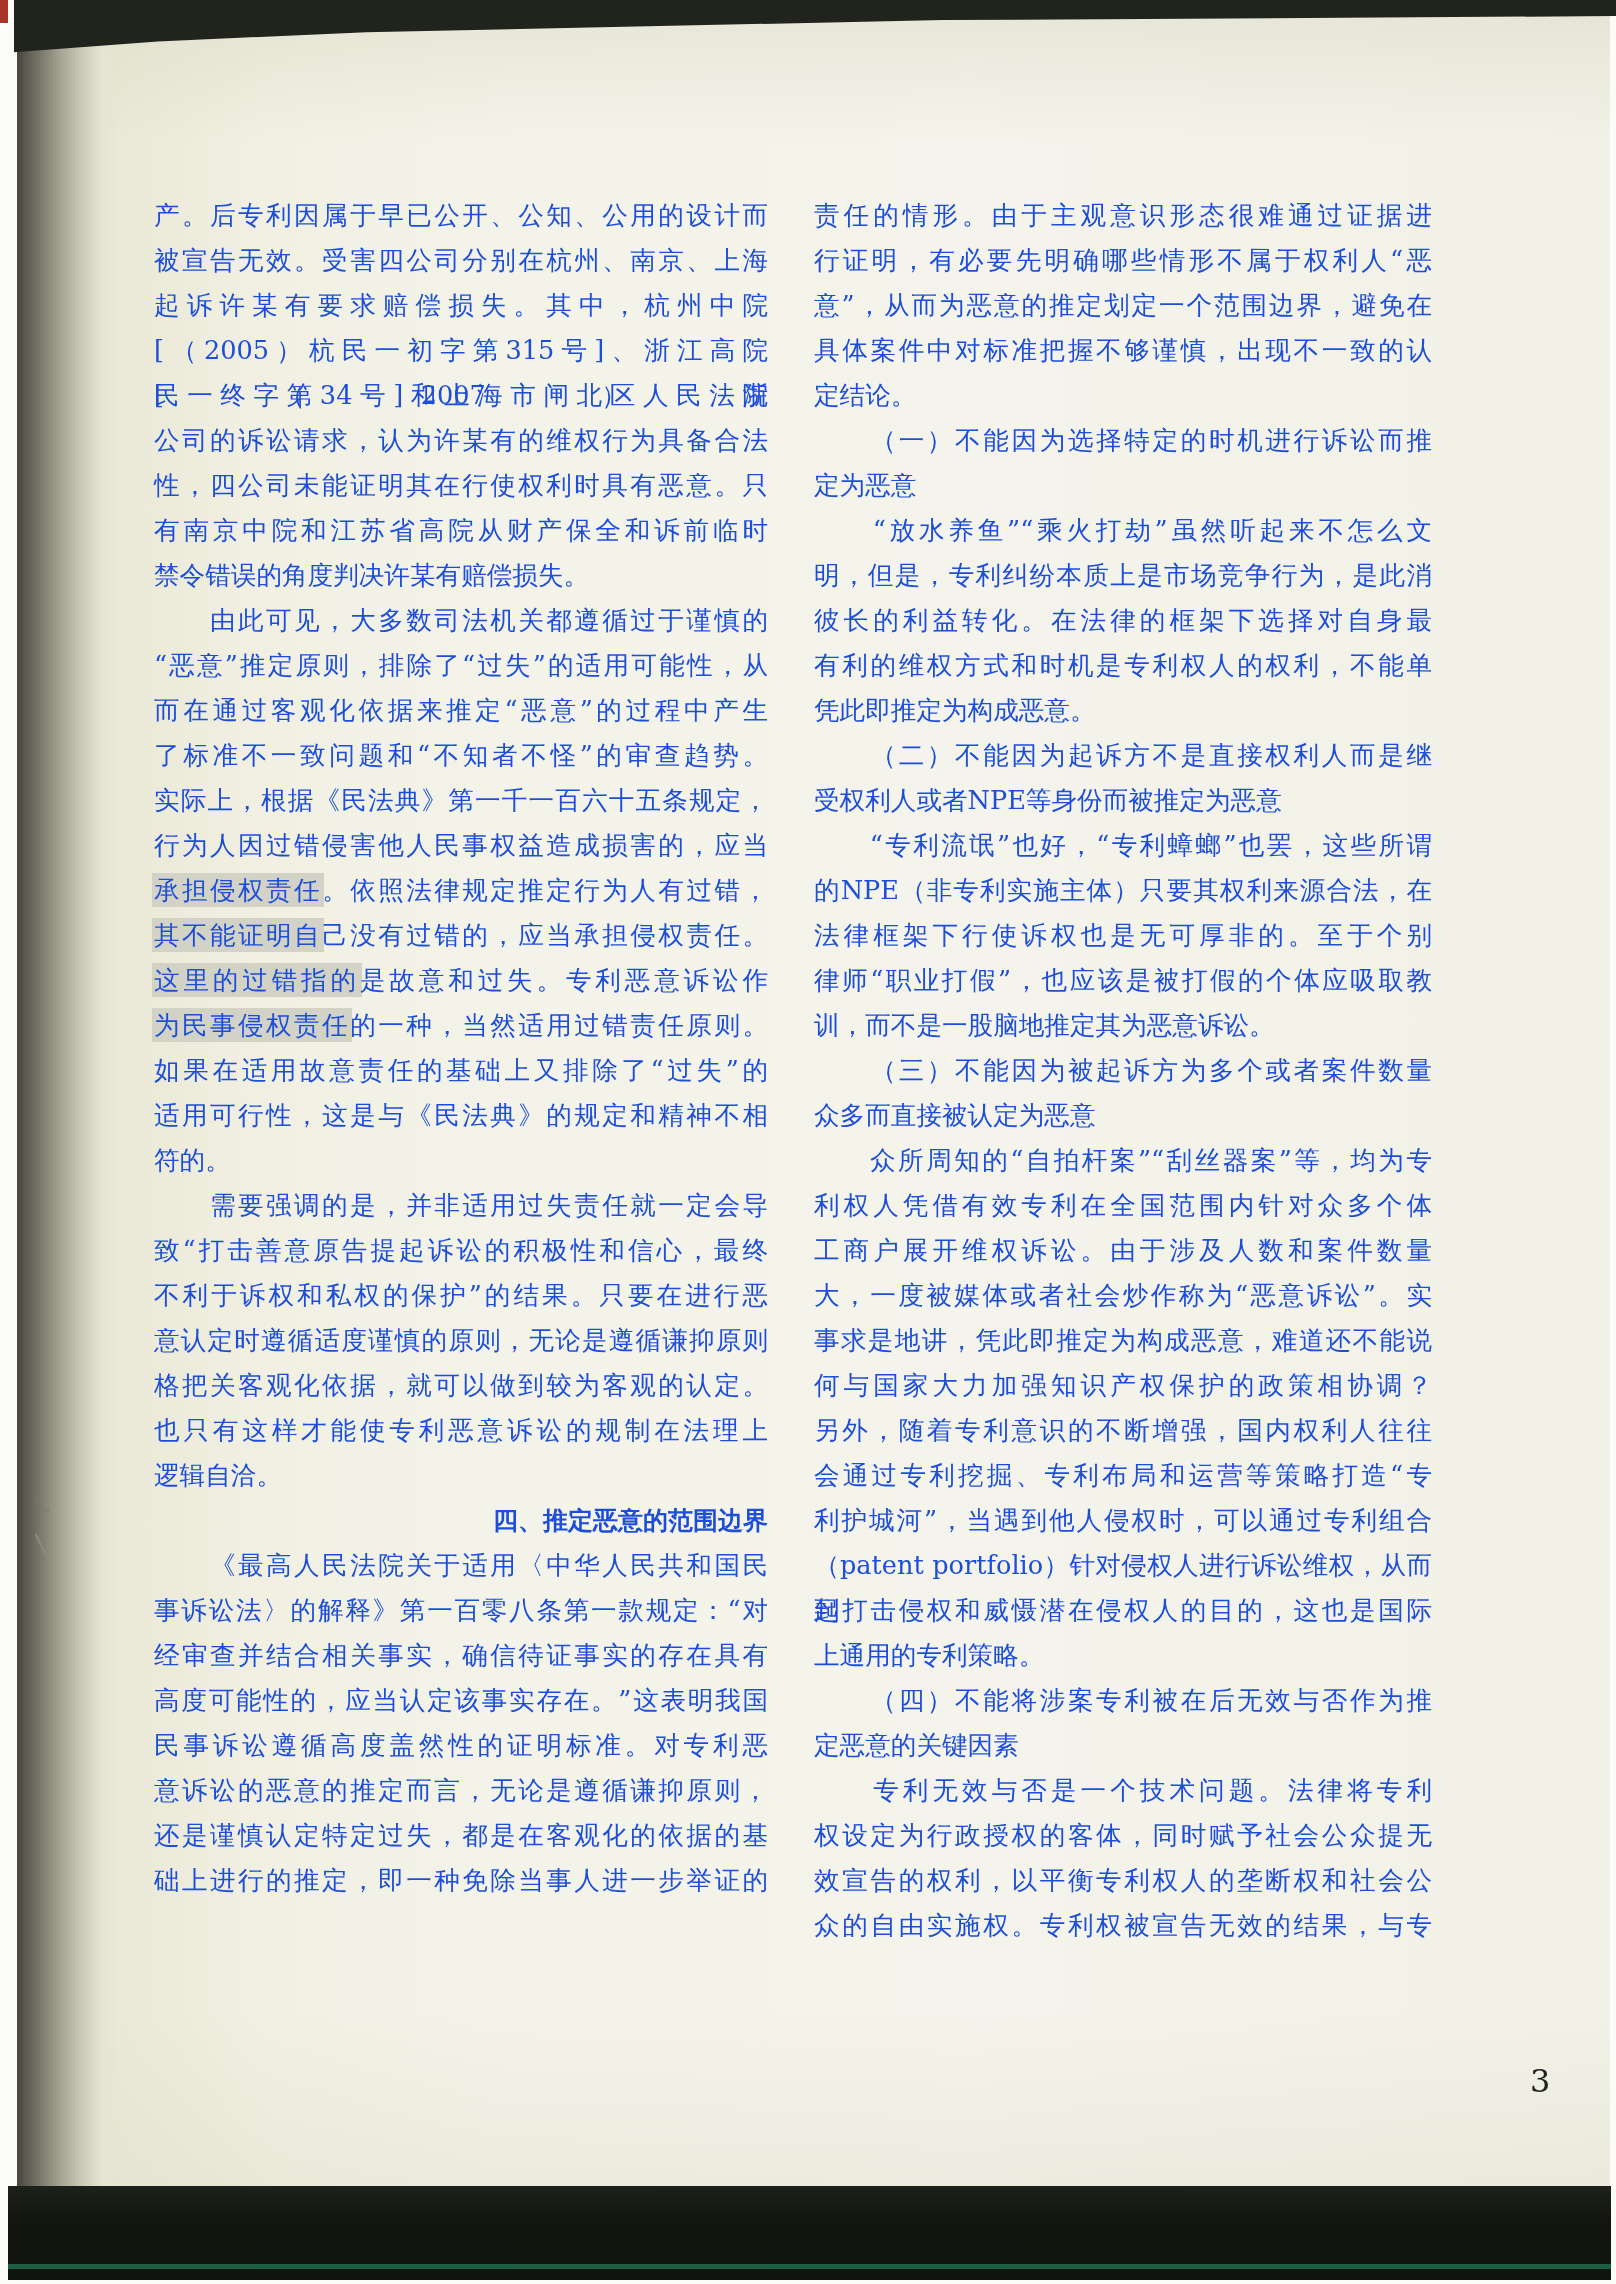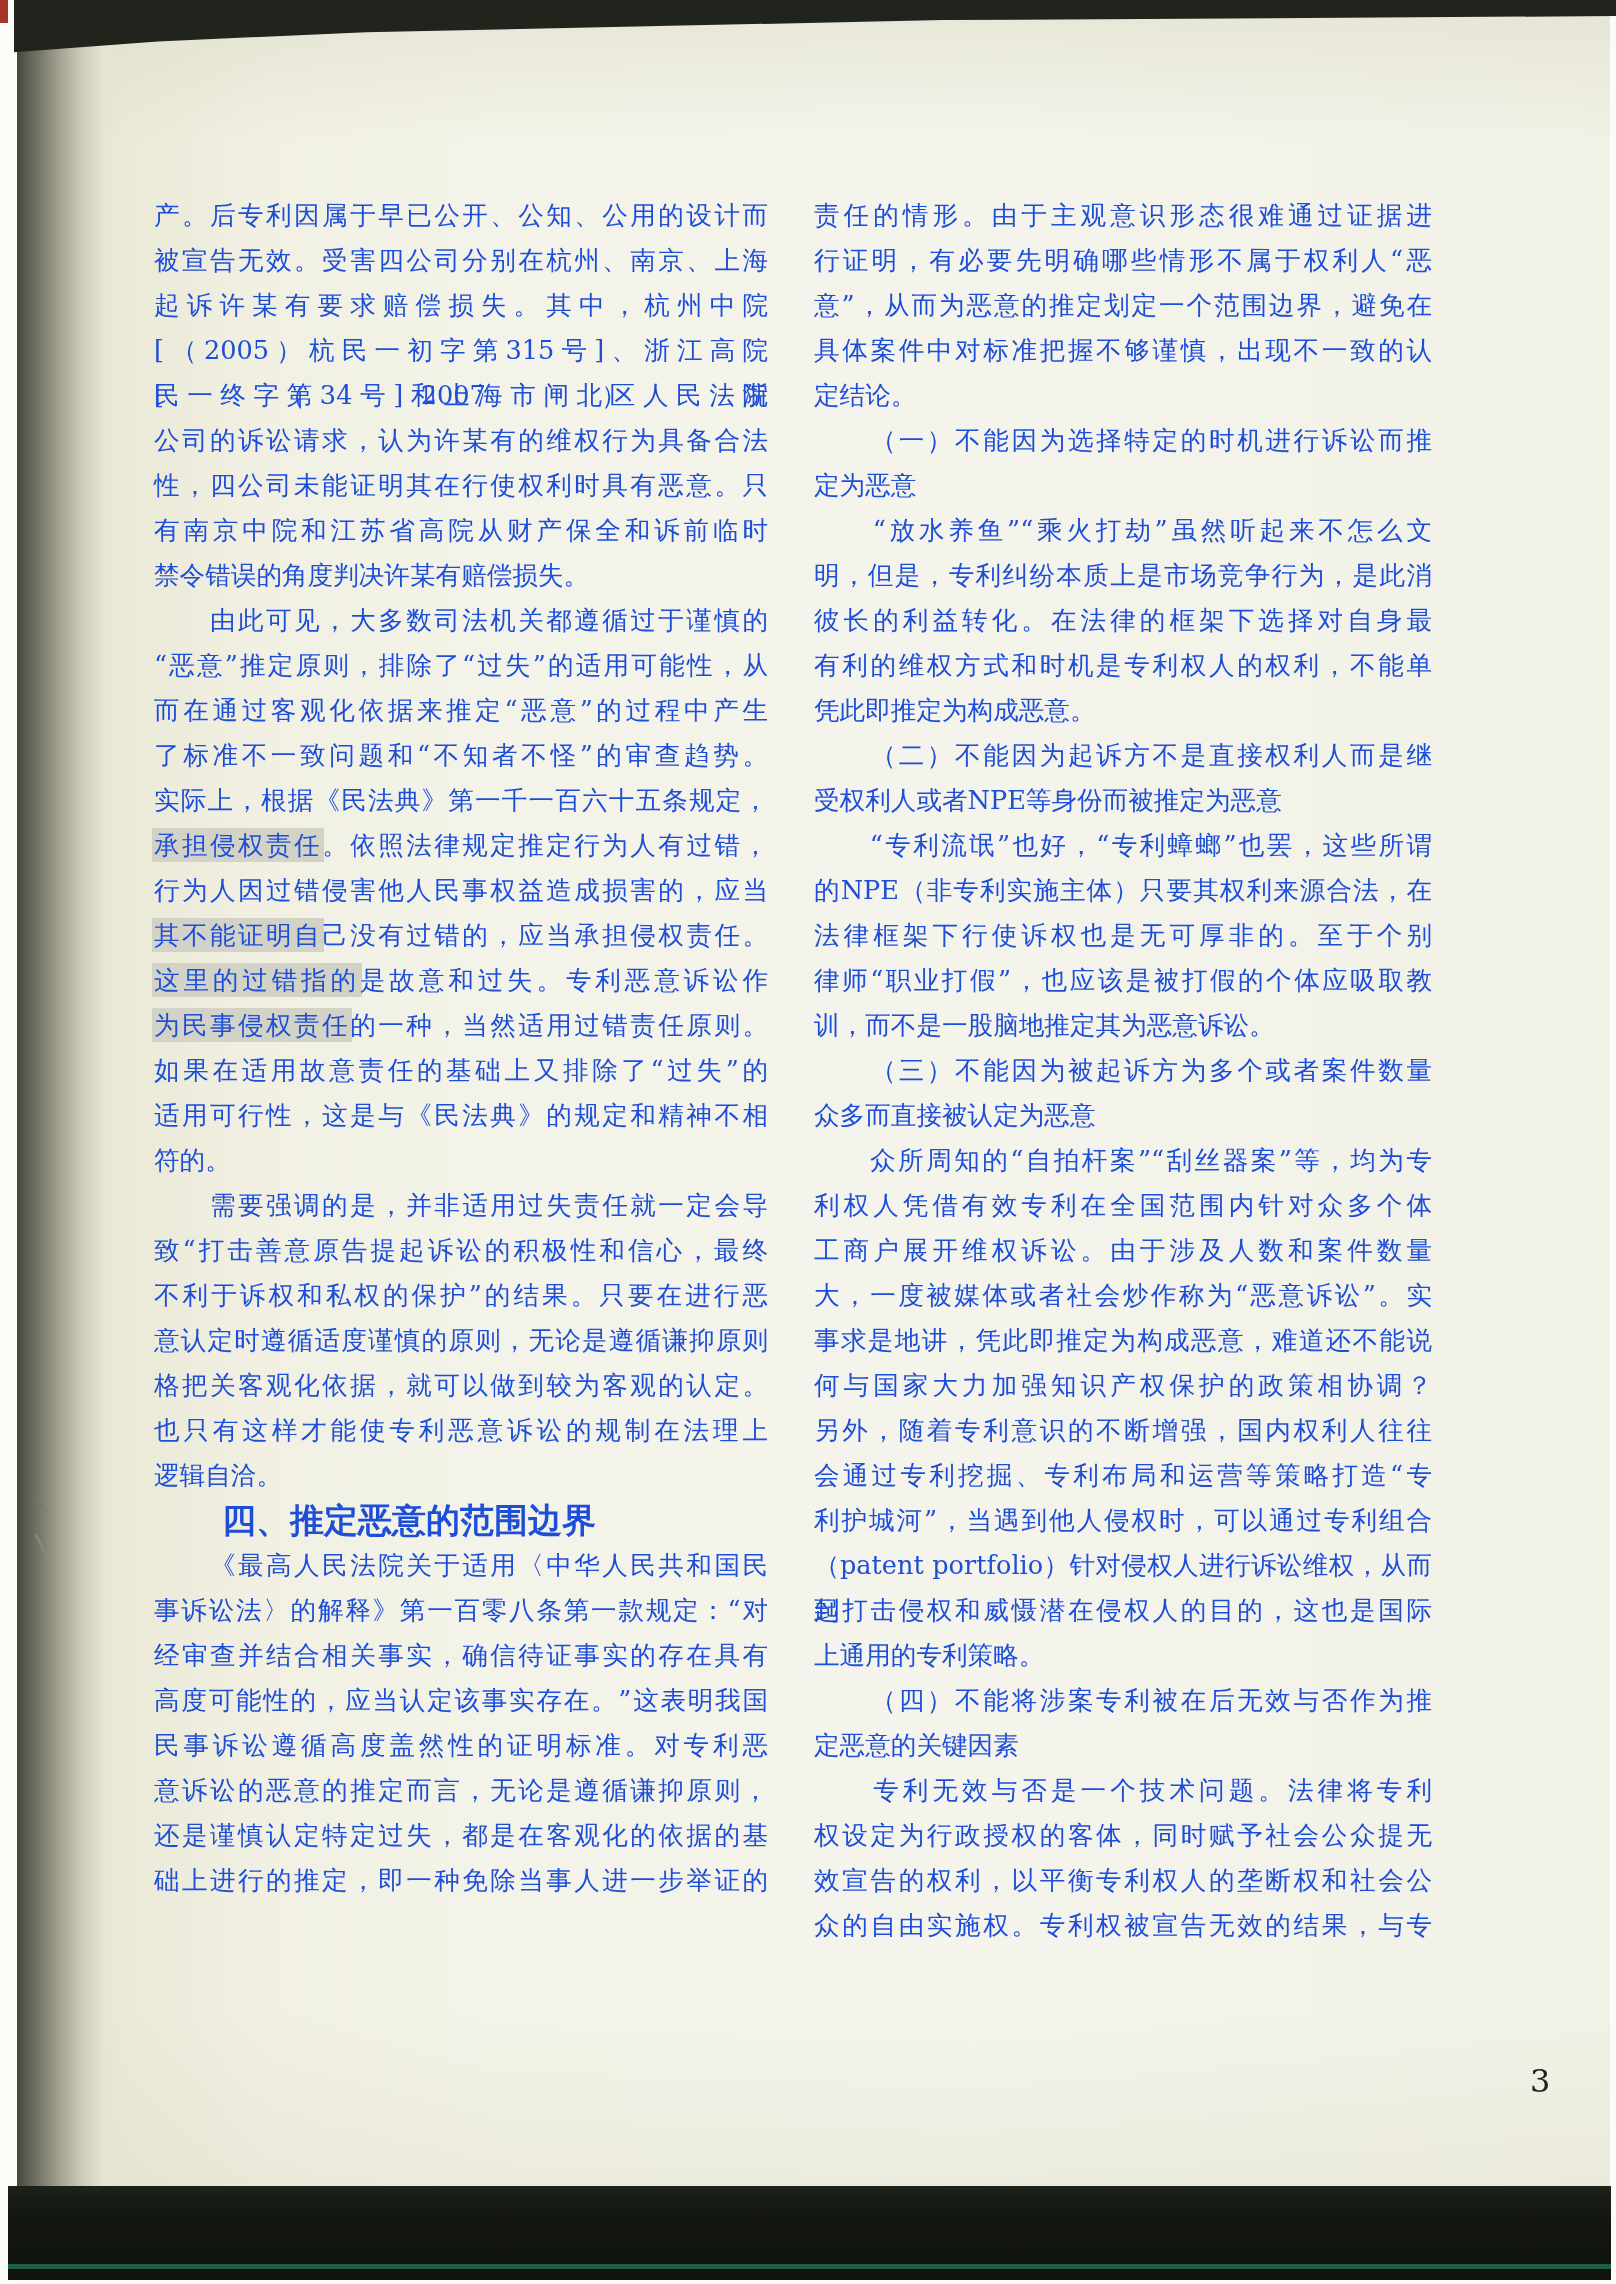--- a/index.html
+++ b/index.html
@@ -51,21 +51,21 @@
   }
   .col-left{left:154px;width:614px;}
   .col-right{left:814px;width:618px;}
   .line{
     white-space:nowrap;height:45px;text-align:left;overflow:visible;
   }
   .line.fill{
     text-align:justify;text-align-last:justify;text-justify:inter-character;
     white-space:normal;
   }
-  .line.bold{font-weight:bold;font-family:"DejaVu Sans","Liberation Sans",sans-serif;font-size:34px;}
+  .line.bold{font-weight:bold;font-family:"DejaVu Sans","Liberation Sans",sans-serif;font-size:25px;text-align:right;}
   .hl{background:#d3d2c6;box-shadow:0 0 0 2px #d3d2c6;}
   .hl:empty{background:none;box-shadow:none;}
   
   .page-number{
     position:absolute;left:1530px;top:2062px;font-size:32px;color:#222;
     font-family:"DejaVu Serif","Liberation Serif",serif;
   }
 </style>
 </head>
 <body>
@@ -85,22 +85,22 @@
     <div class="line fill"><span class="hl"></span><span>民一终字第34号]和上海市闸北区人民法院</span></div>
     <div class="line fill"><span class="hl"></span><span>公司的诉讼请求，认为许某有的维权行为具备合法</span></div>
     <div class="line fill"><span class="hl"></span><span>性，四公司未能证明其在行使权利时具有恶意。只</span></div>
     <div class="line fill"><span class="hl"></span><span>有南京中院和江苏省高院从财产保全和诉前临时</span></div>
     <div class="line"><span class="hl"></span><span>禁令错误的角度判决许某有赔偿损失。</span></div>
     <div class="line fill"><span class="hl"></span><span>　　由此可见，大多数司法机关都遵循过于谨慎的</span></div>
     <div class="line fill"><span class="hl"></span><span>“恶意”推定原则，排除了“过失”的适用可能性，从</span></div>
     <div class="line fill"><span class="hl"></span><span>而在通过客观化依据来推定“恶意”的过程中产生</span></div>
     <div class="line fill"><span class="hl"></span><span>了标准不一致问题和“不知者不怪”的审查趋势。</span></div>
     <div class="line fill"><span class="hl"></span><span>实际上，根据《民法典》第一千一百六十五条规定，</span></div>
+    <div class="line fill"><span class="hl"></span><span>行为人因过错侵害他人民事权益造成损害的，应当</span></div>
     <div class="line fill"><span class="hl">承担侵权责任</span><span>。依照法律规定推定行为人有过错，</span></div>
-    <div class="line fill"><span class="hl"></span><span>行为人因过错侵害他人民事权益造成损害的，应当</span></div>
     <div class="line fill"><span class="hl">其不能证明自</span><span>己没有过错的，应当承担侵权责任。</span></div>
     <div class="line fill"><span class="hl">这里的过错指的</span><span>是故意和过失。专利恶意诉讼作</span></div>
     <div class="line fill"><span class="hl">为民事侵权责任</span><span>的一种，当然适用过错责任原则。</span></div>
     <div class="line fill"><span class="hl"></span><span>如果在适用故意责任的基础上又排除了“过失”的</span></div>
     <div class="line fill"><span class="hl"></span><span>适用可行性，这是与《民法典》的规定和精神不相</span></div>
     <div class="line"><span class="hl"></span><span>符的。</span></div>
     <div class="line fill"><span class="hl"></span><span>　　需要强调的是，并非适用过失责任就一定会导</span></div>
     <div class="line fill"><span class="hl"></span><span>致“打击善意原告提起诉讼的积极性和信心，最终</span></div>
     <div class="line fill"><span class="hl"></span><span>不利于诉权和私权的保护”的结果。只要在进行恶</span></div>
     <div class="line fill"><span class="hl"></span><span>意认定时遵循适度谨慎的原则，无论是遵循谦抑原则</span></div>

